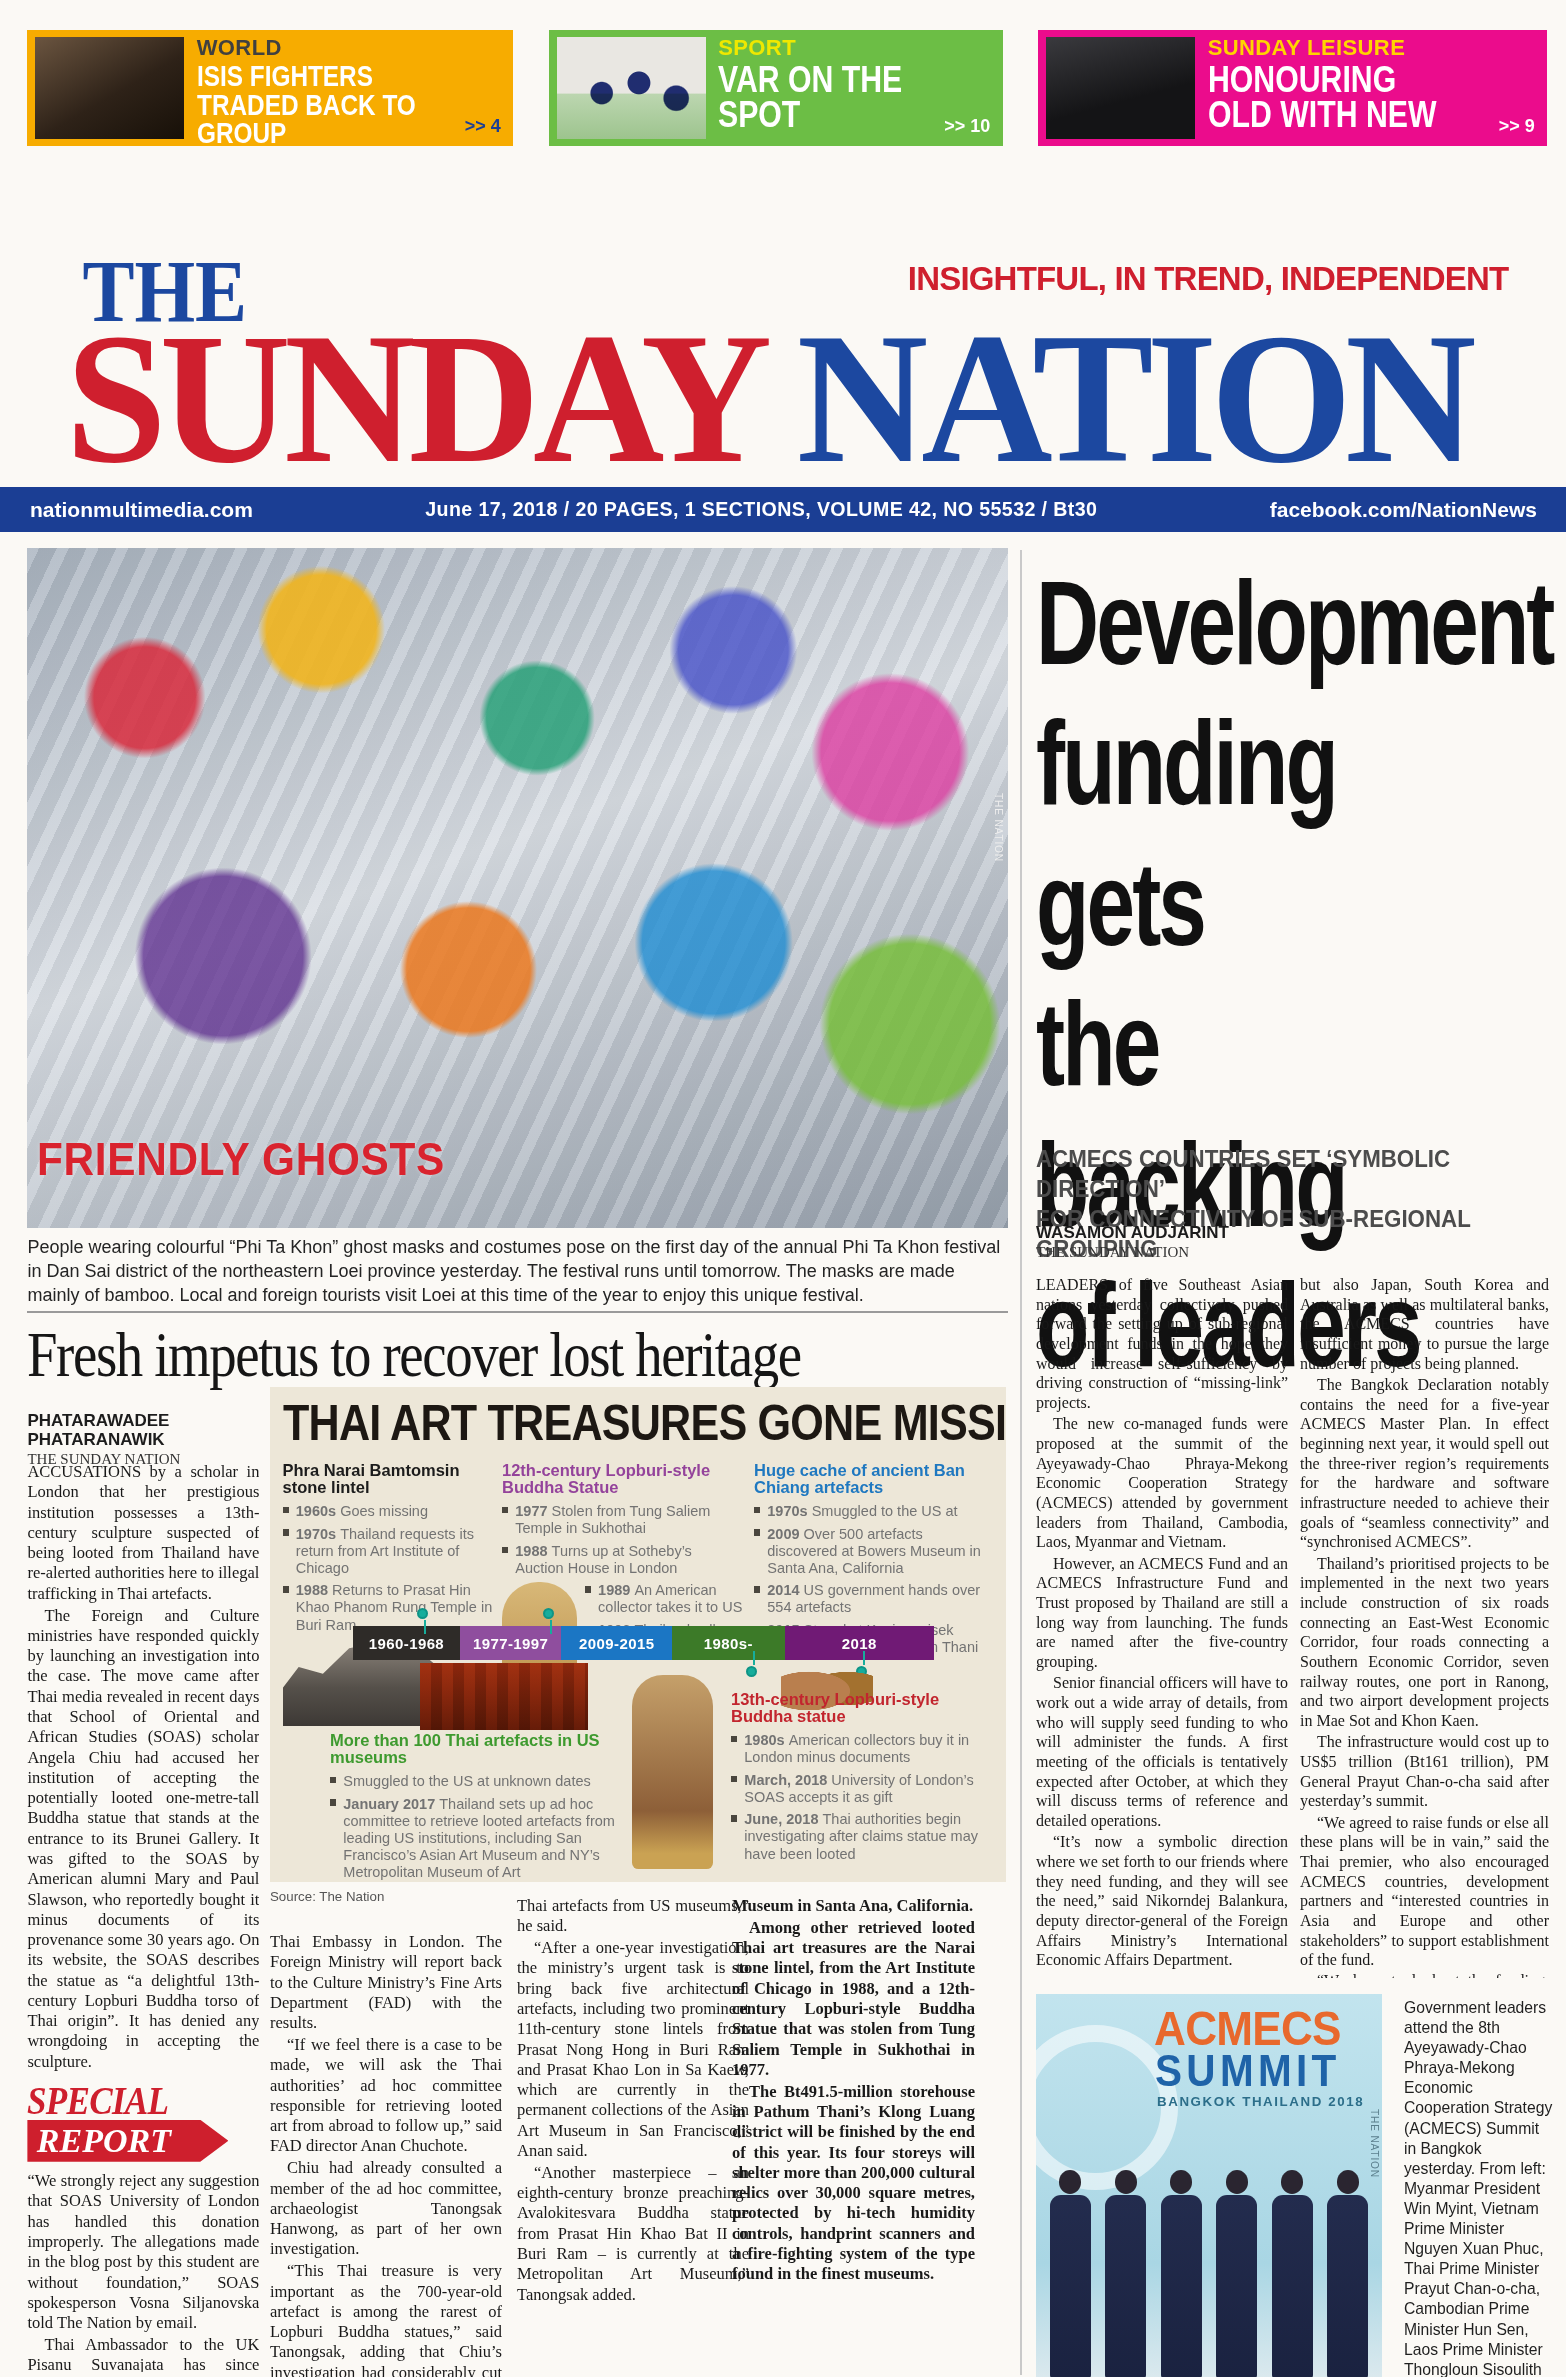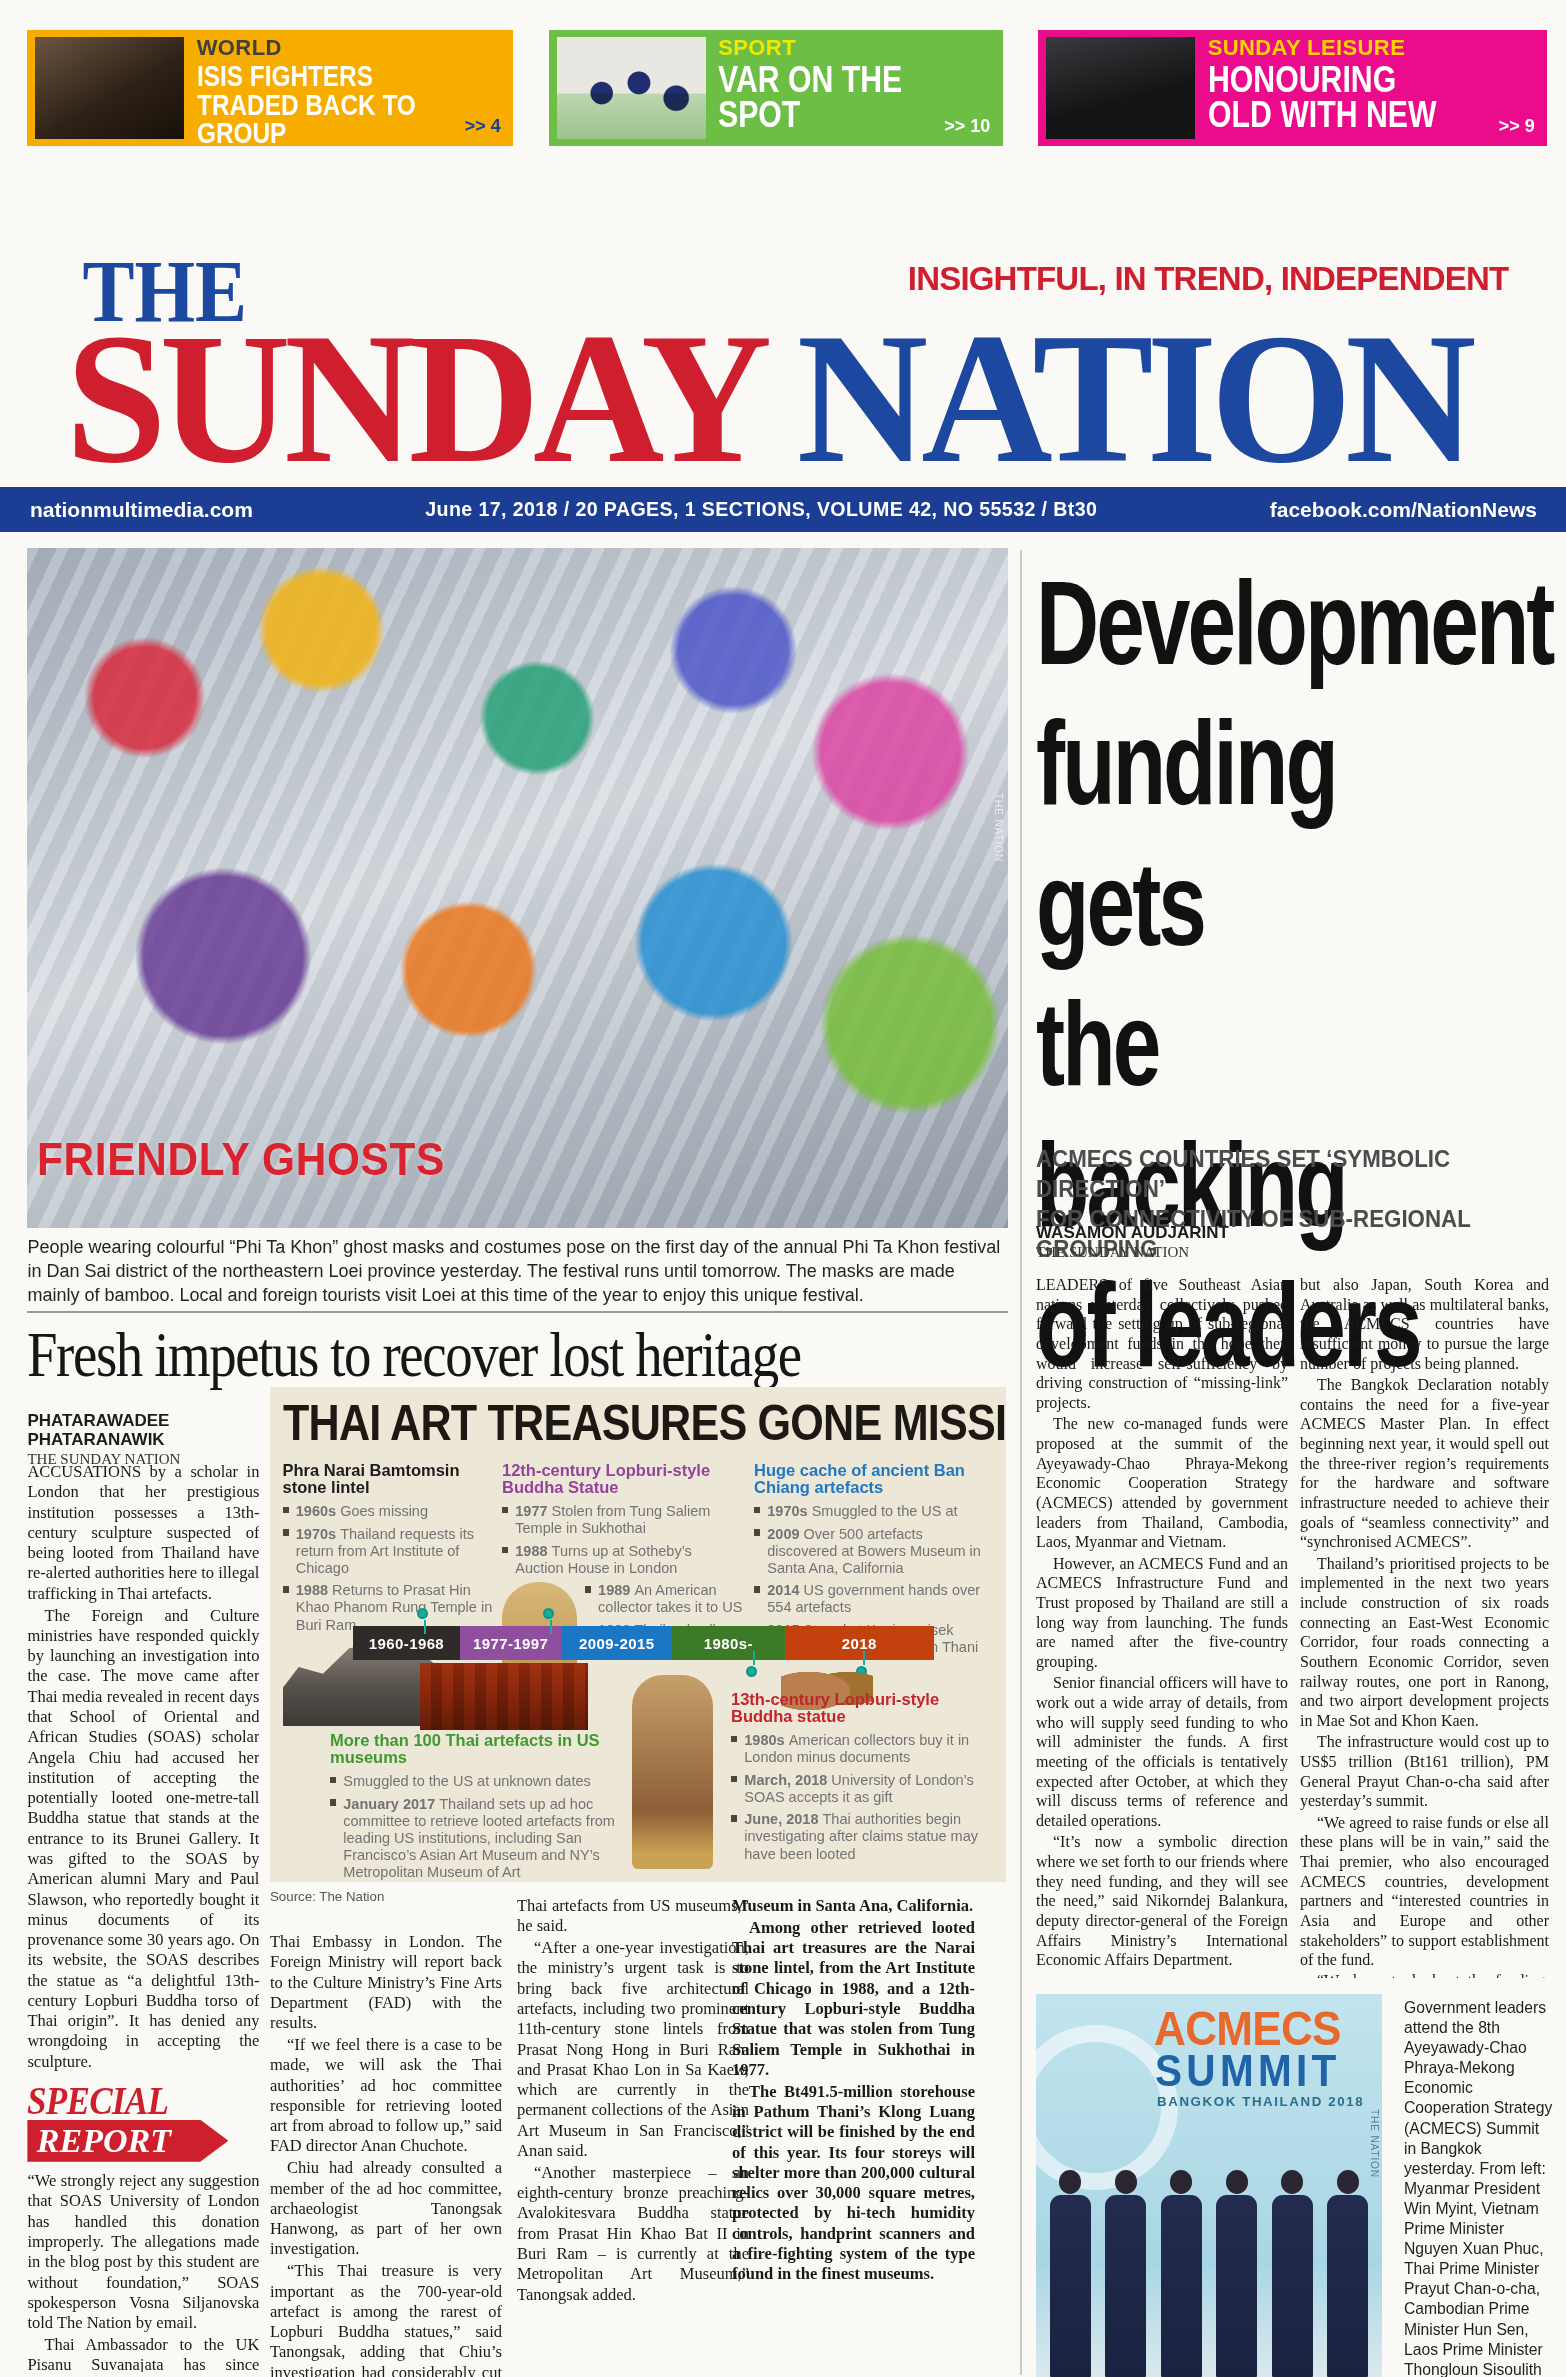--- a/index.html
+++ b/index.html
@@ -224,21 +224,21 @@
           <div class="bullet"><b>2014 </b>US government hands over 554 artefacts</div>
           <div class="bullet"><b>2015 </b>Stored at Kanjanapisek National Museum, Pathum Thani</div>
         </div>
     </div>
 
     <div class="tline" data-interactable="false">
         <div class="tseg" style="background: rgb(46, 43, 40); flex: 136 1 0%;">1960-1968</div>
         <div class="tseg" style="background: rgb(143, 78, 158); flex: 129 1 0%;">1977-1997</div>
         <div class="tseg" style="background: rgb(27, 118, 196); flex: 141 1 0%;">2009-2015</div>
         <div class="tseg" style="background: rgb(60, 122, 40); flex: 143 1 0%;">1980s-</div>
-        <div class="tseg" style="background: #c2410c; flex: 190 1 0%; text-align: center;">2018</div>
+        <div class="tseg" style="background: #701a75; flex: 190 1 0%; text-align: center;">2018</div>
       </div>
     <div class="pin pin-up" style="left:147px;top:221px" data-interactable="false"></div>
     <div class="pin pin-up" style="left:273px;top:221px" data-interactable="false"></div>
     <div class="pin pin-dn" style="left:476px;top:279px" data-interactable="false"></div>
     <div class="pin pin-dn" style="left:586px;top:279px" data-interactable="false"></div>
 
     <div class="art-lintel-brown" data-interactable="false"></div>
     <div class="art-banchiang" data-interactable="false"></div>
     <div class="art-buddha-stand" data-interactable="false"></div>
 

